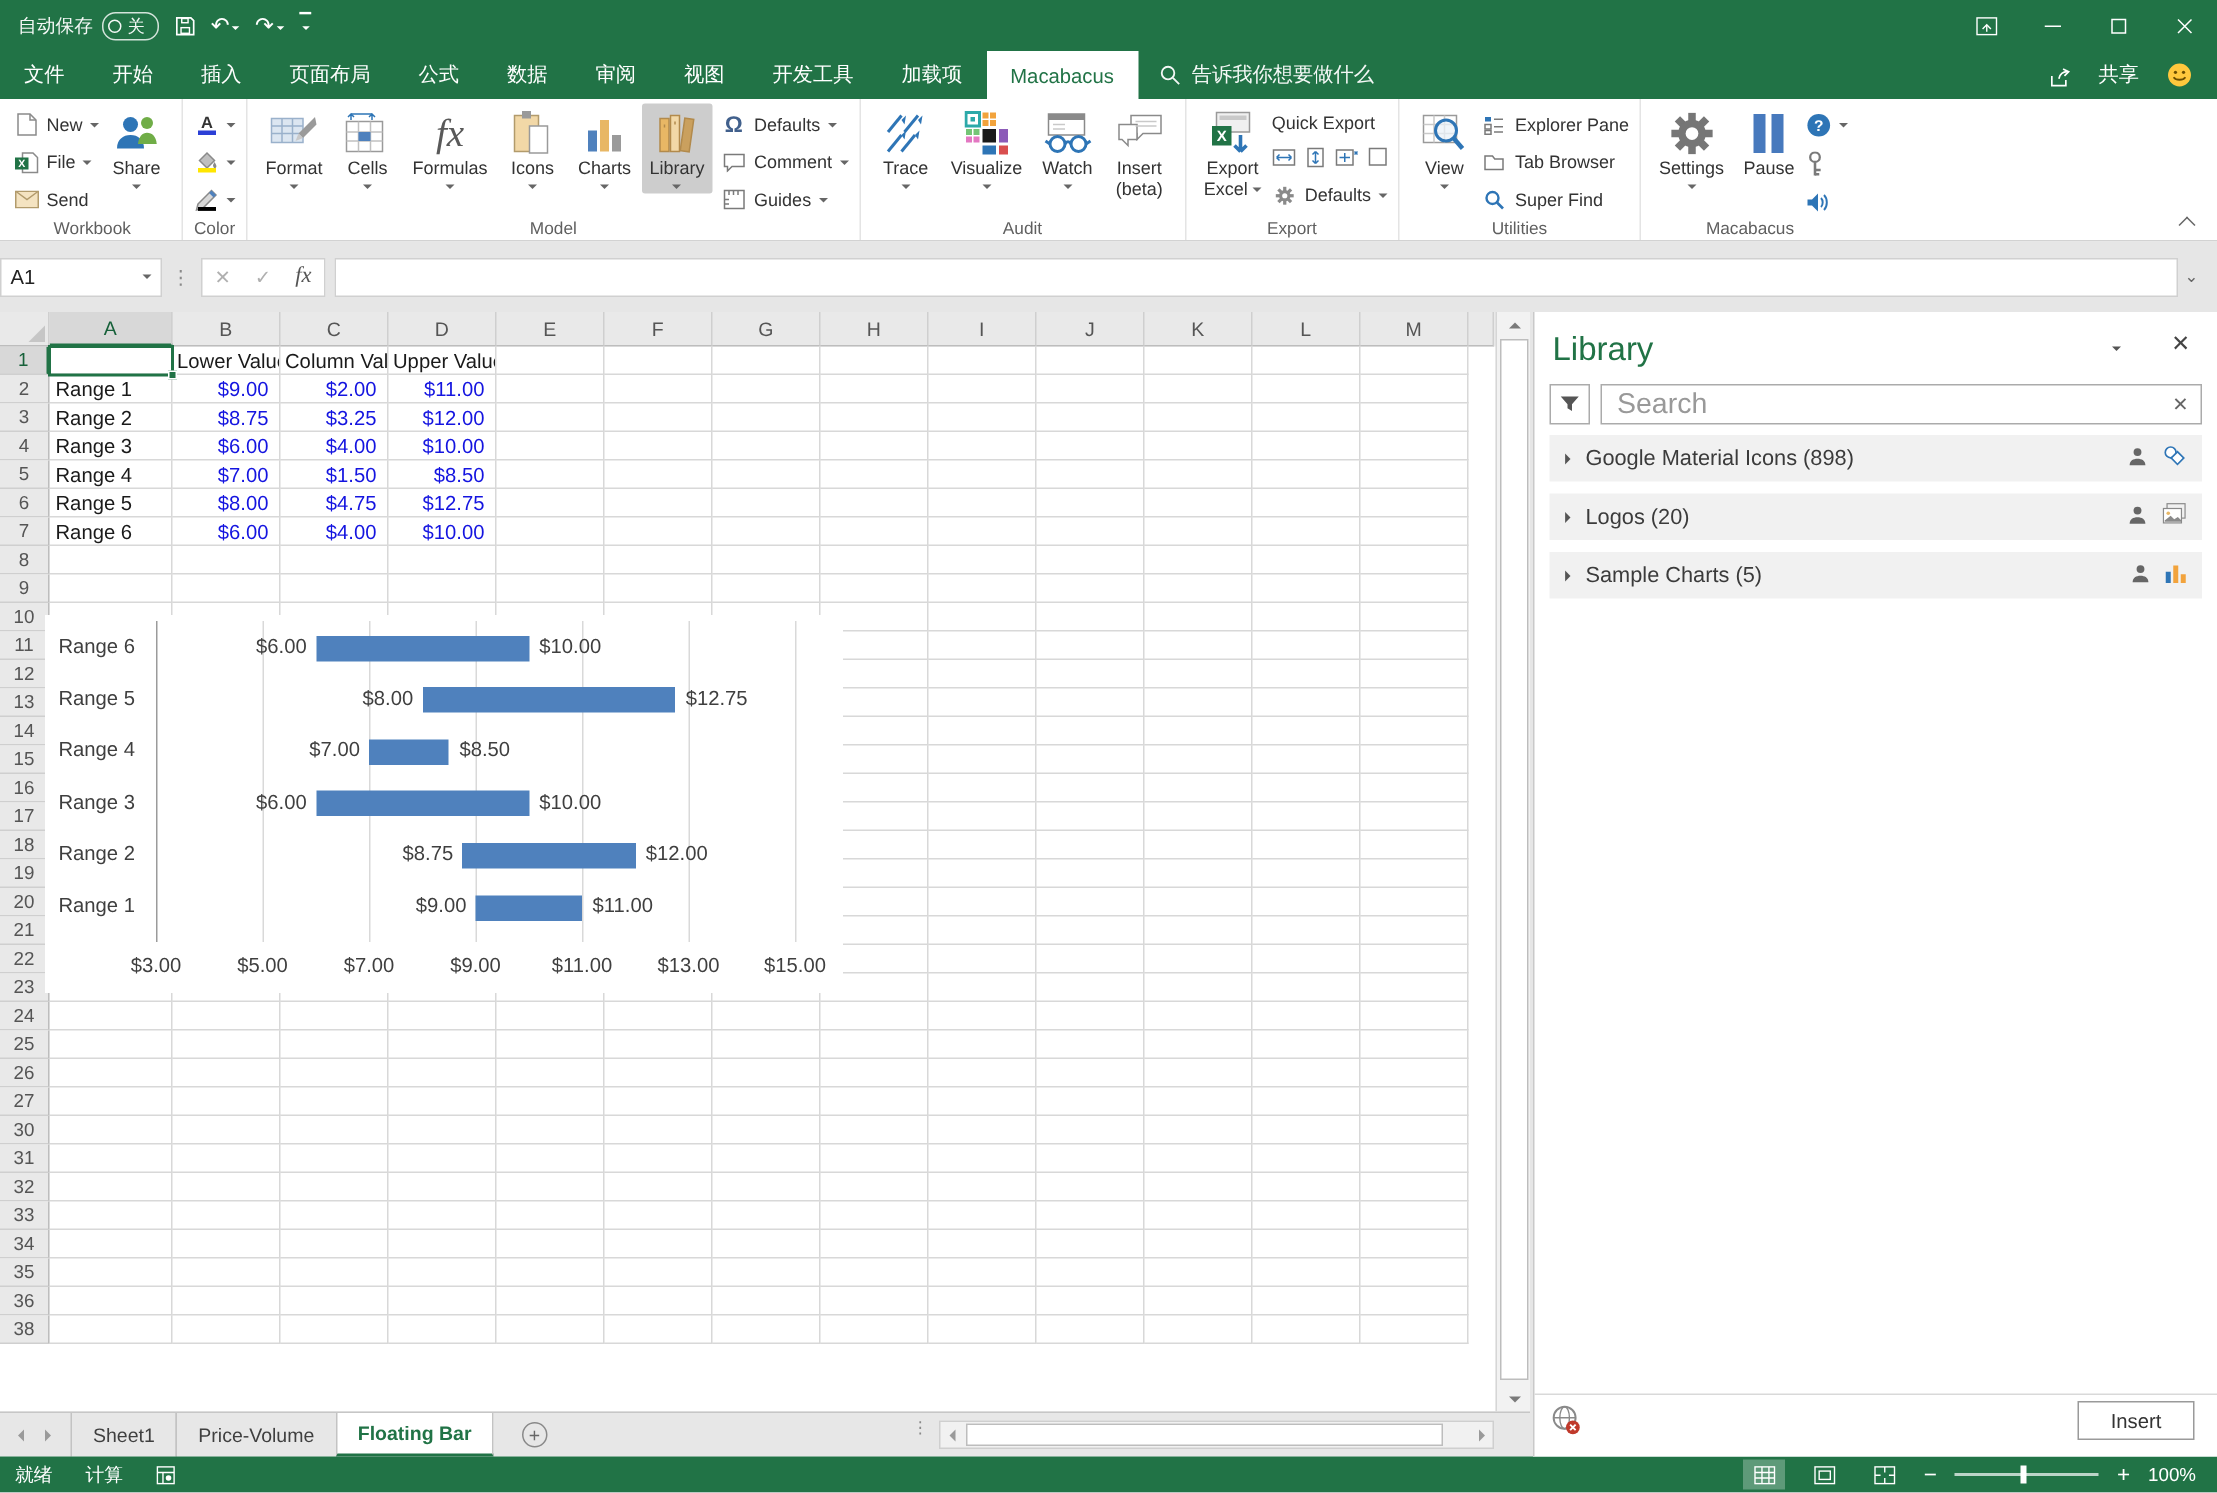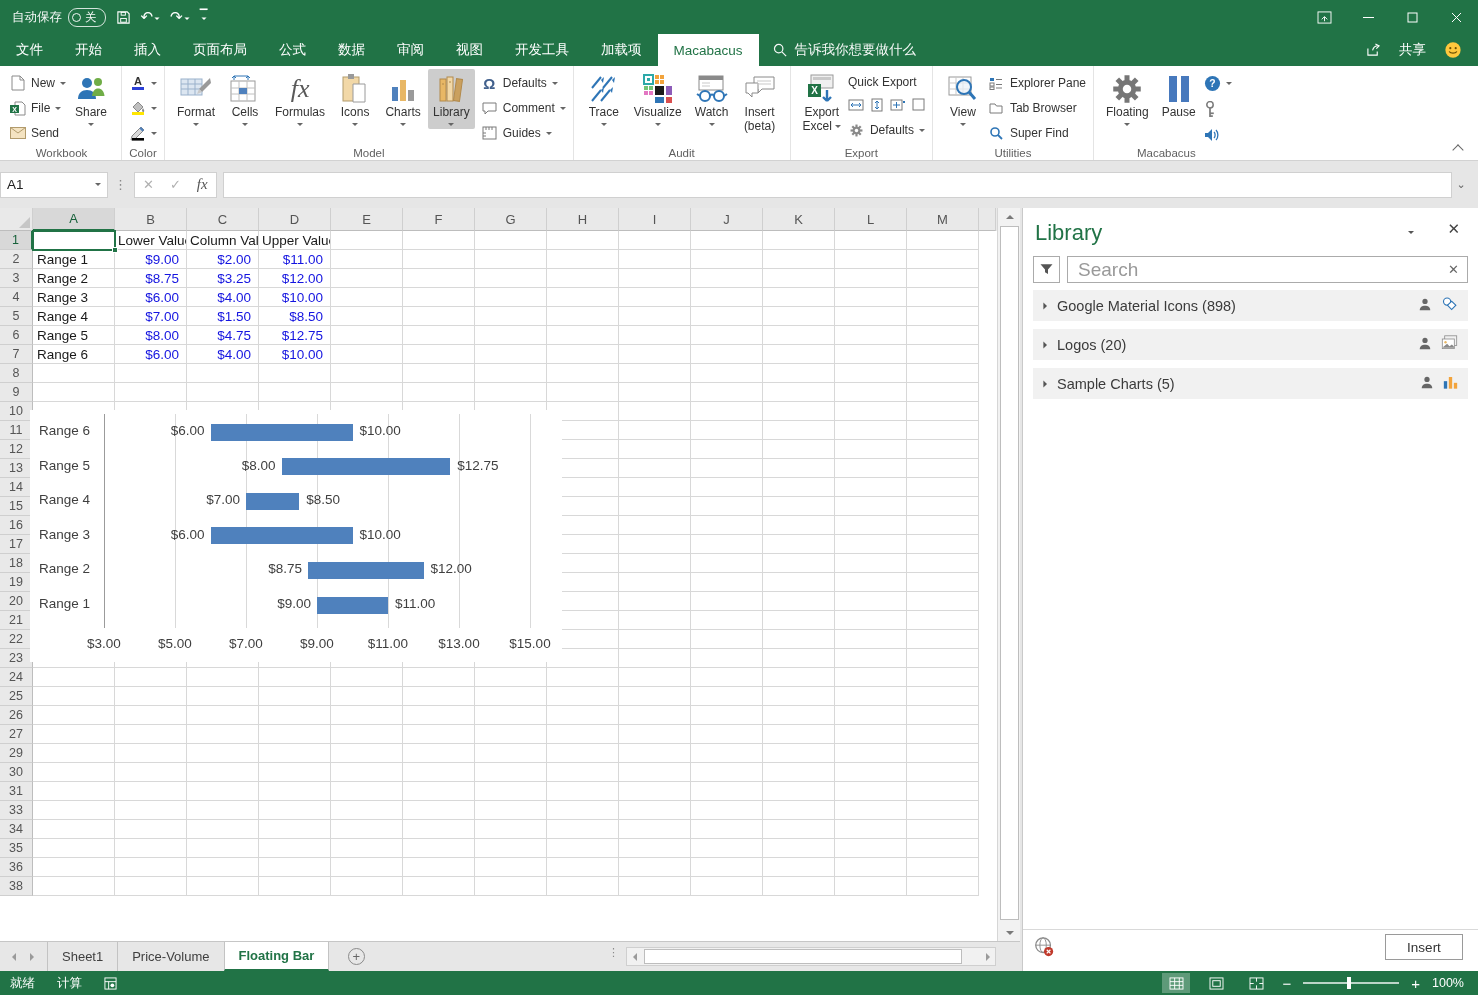--- a/index.html
+++ b/index.html
@@ -18,21 +18,21 @@
   .caret.w{border-top-color:#fff;margin-top:5px;transform:scale(.85);}
   .tb-title{position:absolute;left:0;right:0;text-align:center;font-size:13.5px;pointer-events:none;}
   .winctrl{margin-left:auto;display:flex;height:100%;}
   .winctrl .wb{width:44px;height:100%;display:flex;align-items:center;justify-content:center;font-size:14px;}
   
   .tabrow{position:absolute;left:0;top:34px;width:100%;height:32px;background:#217346;display:flex;align-items:stretch;color:#fff;}
   .rtab{padding:0 16px;display:flex;align-items:center;font-size:13.5px;white-space:nowrap;}
   .rtab.active{background:#fff;color:#217346;}
   .tellme{display:flex;align-items:center;gap:8px;padding:0 14px;font-size:13.5px;opacity:.95;}
   .shareTop{margin-left:auto;display:flex;align-items:center;gap:18px;padding-right:16px;}
-  .shareTop .lbl{display:flex;align-items:center;gap:18px;font-size:13.5px;}
+  .shareTop .lbl{display:flex;align-items:flex-end;gap:18px;font-size:13.5px;}
 
   
   .ribbon{position:absolute;left:0;top:66px;width:100%;height:95px;background:#fff;border-bottom:1px solid #d2d2d2;display:flex;align-items:stretch;padding-left:2px;}
   .group{position:relative;display:flex;align-items:flex-start;gap:2px;padding:3px 7px 17px 7px;border-right:1px solid #e4e4e4;}
   .glabel{position:absolute;left:0;right:0;bottom:1px;text-align:center;font-size:11.5px;color:#5f5f5f;}
   .bb{display:flex;flex-direction:column;align-items:center;justify-content:flex-start;min-width:46px;padding:3px 5px 0 5px;font-size:12px;color:#333;text-align:center;line-height:1.15;}
   .bb .ic{height:34px;display:flex;align-items:center;justify-content:center;}
   .bb.pressed{background:#cdcdcd;border-radius:2px;}
   .stack{display:flex;flex-direction:column;justify-content:flex-start;gap:5px;padding-top:4px;}
   .sb{display:flex;align-items:center;gap:5px;font-size:12px;color:#333;height:20px;white-space:nowrap;}
@@ -608,21 +608,21 @@
               <g fill="#767676">
                 <rect x="10" y="1" width="4" height="22"></rect>
                 <rect x="1" y="10" width="22" height="4"></rect>
                 <rect x="10" y="1" width="4" height="22" transform="rotate(45 12 12)"></rect>
                 <rect x="10" y="1" width="4" height="22" transform="rotate(-45 12 12)"></rect>
                 <circle cx="12" cy="12" r="7.4"></circle>
               </g>
               <circle cx="12" cy="12" r="3.4" fill="#fff"></circle>
             </svg>
           </span>
-          <span>Floating</span>
+          <span>Settings</span>
           <i class="caret"></i>
         </div>
       <div class="bb">
           <span class="ic">
             <svg width="24" height="30" viewBox="0 0 24 30">
               <rect x="2" y="2" width="8" height="26" fill="#4779BD"></rect>
               <rect x="14" y="2" width="8" height="26" fill="#4779BD"></rect>
             </svg>
           </span>
           <span>Pause</span>
@@ -1115,53 +1115,53 @@
           <div class="cell" style="width: 72px;"></div>
           <div class="cell" style="width: 72px;"></div>
           <div class="cell" style="width: 72px;"></div>
           <div class="cell" style="width: 72px;"></div>
           <div class="cell" style="width: 72px;"></div>
           <div class="cell" style="width: 72px;"></div>
           <div class="cell" style="width: 72px;"></div>
           <div class="cell" style="width: 72px;"></div>
         </div>
         <div class="grow">
-          <div class="rh">29</div>
-          <div class="cell" style="width: 82px;"></div>
-          <div class="cell" style="width: 72px;"></div>
-          <div class="cell" style="width: 72px;"></div>
-          <div class="cell" style="width: 72px;"></div>
-          <div class="cell" style="width: 72px;"></div>
-          <div class="cell" style="width: 72px;"></div>
-          <div class="cell" style="width: 72px;"></div>
-          <div class="cell" style="width: 72px;"></div>
-          <div class="cell" style="width: 72px;"></div>
-          <div class="cell" style="width: 72px;"></div>
-          <div class="cell" style="width: 72px;"></div>
-          <div class="cell" style="width: 72px;"></div>
-          <div class="cell" style="width: 72px;"></div>
-        </div>
-        <div class="grow">
           <div class="rh">30</div>
           <div class="cell" style="width: 82px;"></div>
           <div class="cell" style="width: 72px;"></div>
           <div class="cell" style="width: 72px;"></div>
           <div class="cell" style="width: 72px;"></div>
           <div class="cell" style="width: 72px;"></div>
           <div class="cell" style="width: 72px;"></div>
           <div class="cell" style="width: 72px;"></div>
           <div class="cell" style="width: 72px;"></div>
           <div class="cell" style="width: 72px;"></div>
           <div class="cell" style="width: 72px;"></div>
           <div class="cell" style="width: 72px;"></div>
           <div class="cell" style="width: 72px;"></div>
           <div class="cell" style="width: 72px;"></div>
         </div>
         <div class="grow">
           <div class="rh">31</div>
+          <div class="cell" style="width: 82px;"></div>
+          <div class="cell" style="width: 72px;"></div>
+          <div class="cell" style="width: 72px;"></div>
+          <div class="cell" style="width: 72px;"></div>
+          <div class="cell" style="width: 72px;"></div>
+          <div class="cell" style="width: 72px;"></div>
+          <div class="cell" style="width: 72px;"></div>
+          <div class="cell" style="width: 72px;"></div>
+          <div class="cell" style="width: 72px;"></div>
+          <div class="cell" style="width: 72px;"></div>
+          <div class="cell" style="width: 72px;"></div>
+          <div class="cell" style="width: 72px;"></div>
+          <div class="cell" style="width: 72px;"></div>
+        </div>
+        <div class="grow">
+          <div class="rh">32</div>
           <div class="cell" style="width: 82px;"></div>
           <div class="cell" style="width: 72px;"></div>
           <div class="cell" style="width: 72px;"></div>
           <div class="cell" style="width: 72px;"></div>
           <div class="cell" style="width: 72px;"></div>
           <div class="cell" style="width: 72px;"></div>
           <div class="cell" style="width: 72px;"></div>
           <div class="cell" style="width: 72px;"></div>
           <div class="cell" style="width: 72px;"></div>
           <div class="cell" style="width: 72px;"></div>

